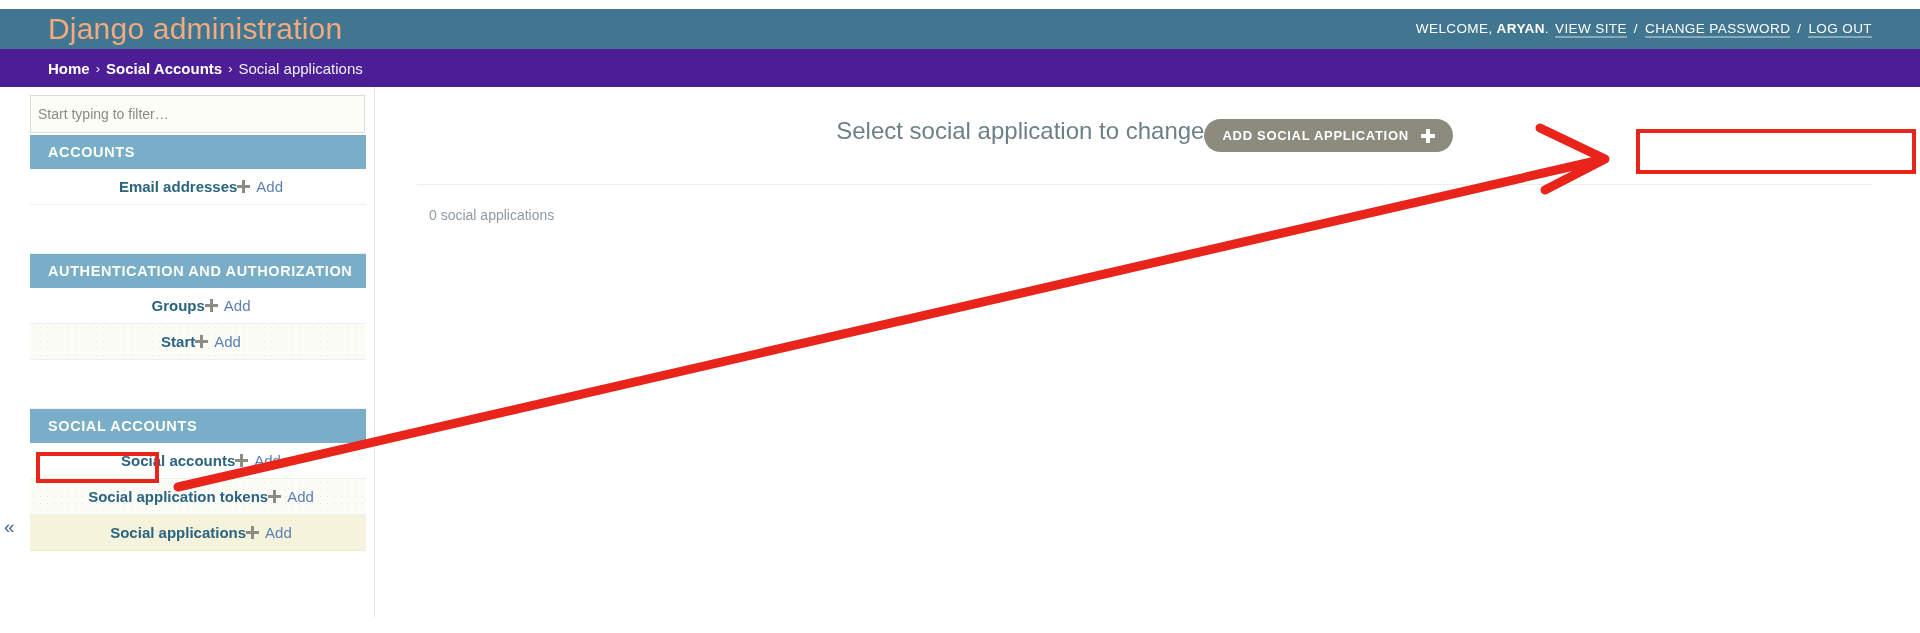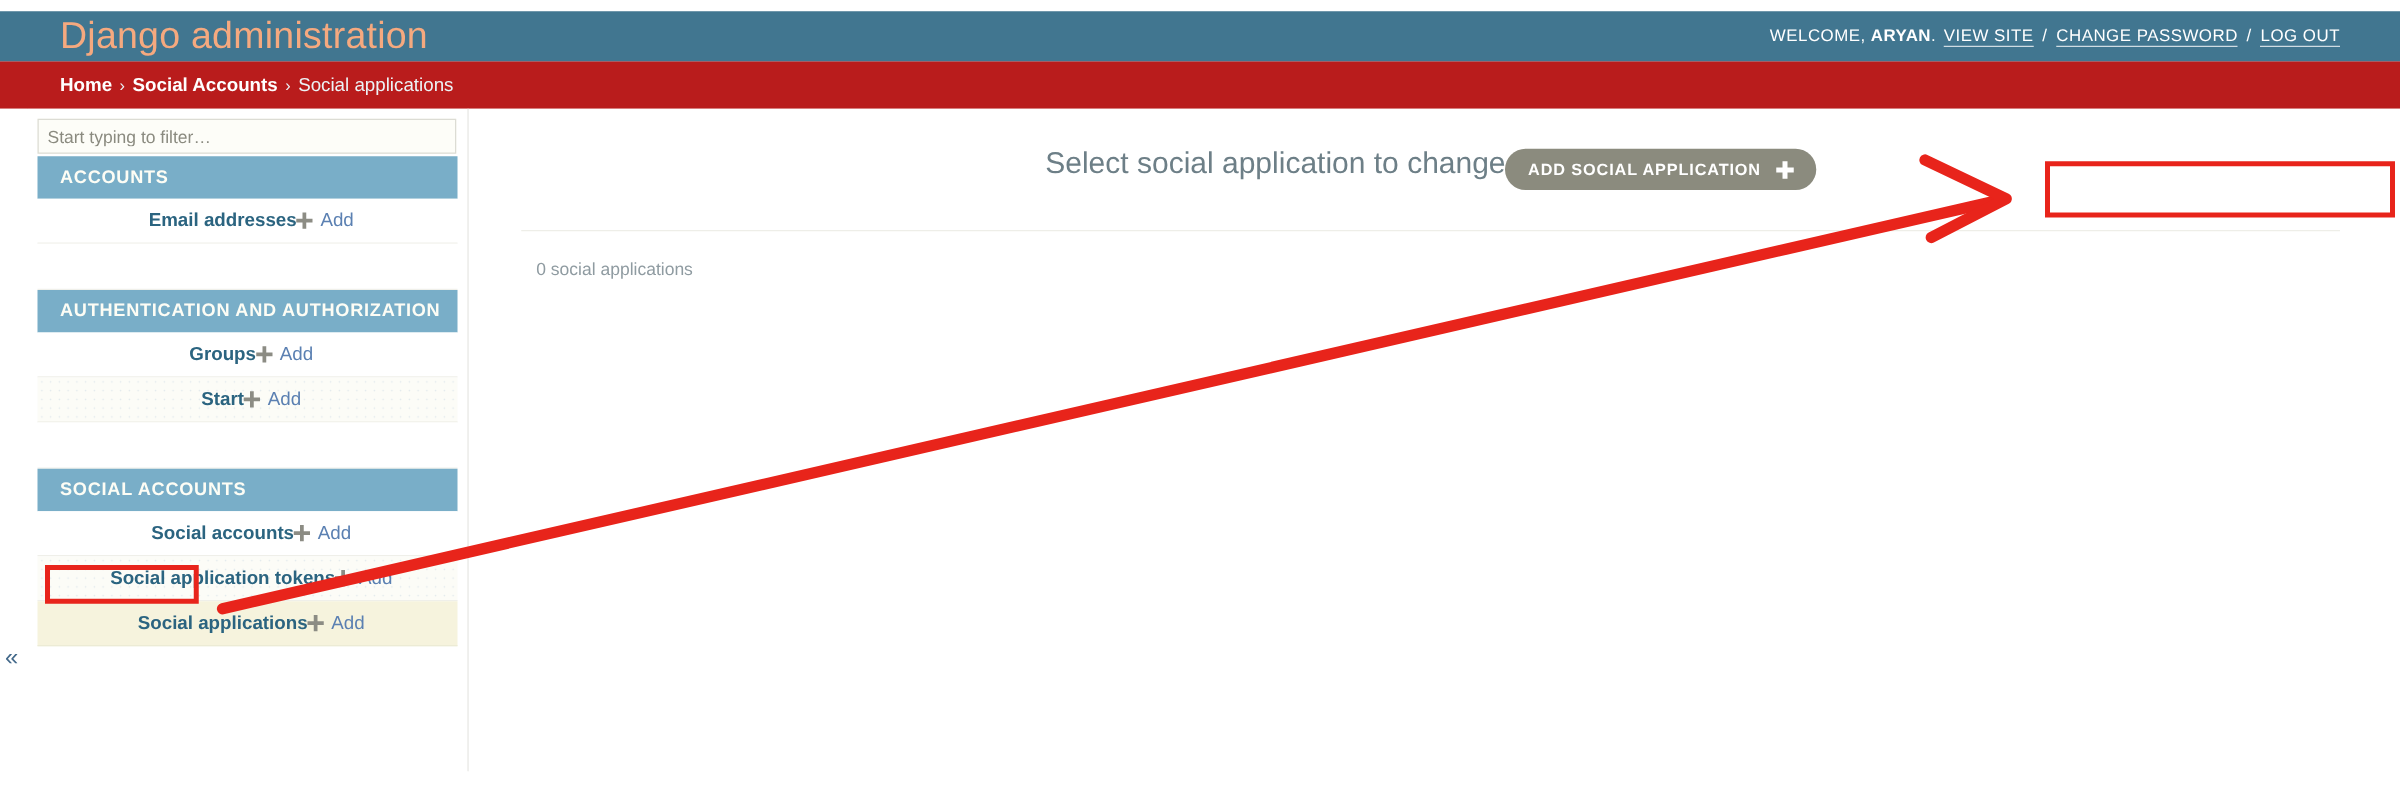--- a/index.html
+++ b/index.html
@@ -62,21 +62,21 @@
     border-bottom: 1px solid rgba(255,255,255,0.75);
     padding-bottom: 1px;
   }
   .user-tools .sep {
     margin: 0 7px;
     border: none;
   }
 
   
   .breadcrumbs {
-    background: #b91c1c;
+    background: #4c1d95;
     height: 38px;
     display: flex;
     align-items: center;
     padding-left: 48px;
     box-sizing: border-box;
     font-size: 15px;
     color: #ffffff;
   }
   .breadcrumbs a {
     color: #ffffff;
@@ -111,33 +111,33 @@
     border-right: 1px solid #e4e4e0;
     box-sizing: border-box;
     padding-top: 4px;
     position: relative;
   }
   .filter-wrap { padding: 0; }
   .filter-input {
     display: block;
     width: 335px;
     margin: 4px 8px 2px 8px;
-    height: 28px;
+    height: 38px;
     box-sizing: border-box;
     border: 1px solid #dcdcd4;
     background: #fdfdf8;
     color: #7b7b72;
     font-size: 14px;
     font-family: "Liberation Sans", sans-serif;
     padding: 0 7px;
     outline: none;
   }
   .filter-input::placeholder { color: #8b8b80; }
 
-  .app-block { margin-bottom: 0; }
+  .app-block { margin-bottom: 12px; }
   .app-caption {
     background: #79aec8;
     color: #fdfdf5;
     font-size: 14.5px;
     font-weight: bold;
     letter-spacing: 0.6px;
     padding: 9px 0 9px 18px;
     margin: 0 8px;
     box-sizing: border-box;
     text-transform: uppercase;

